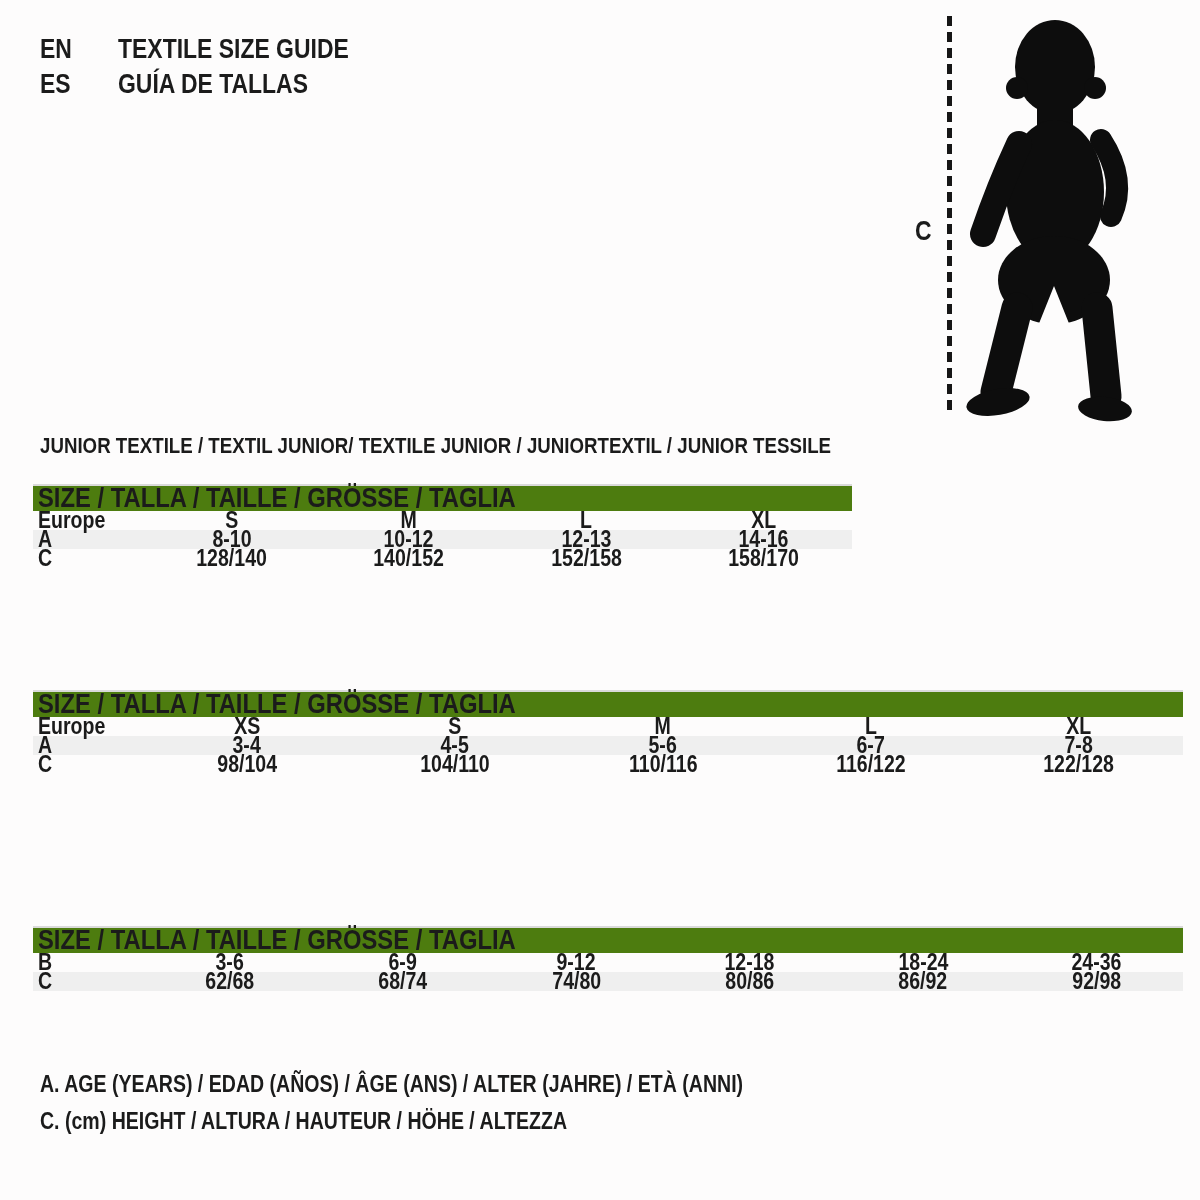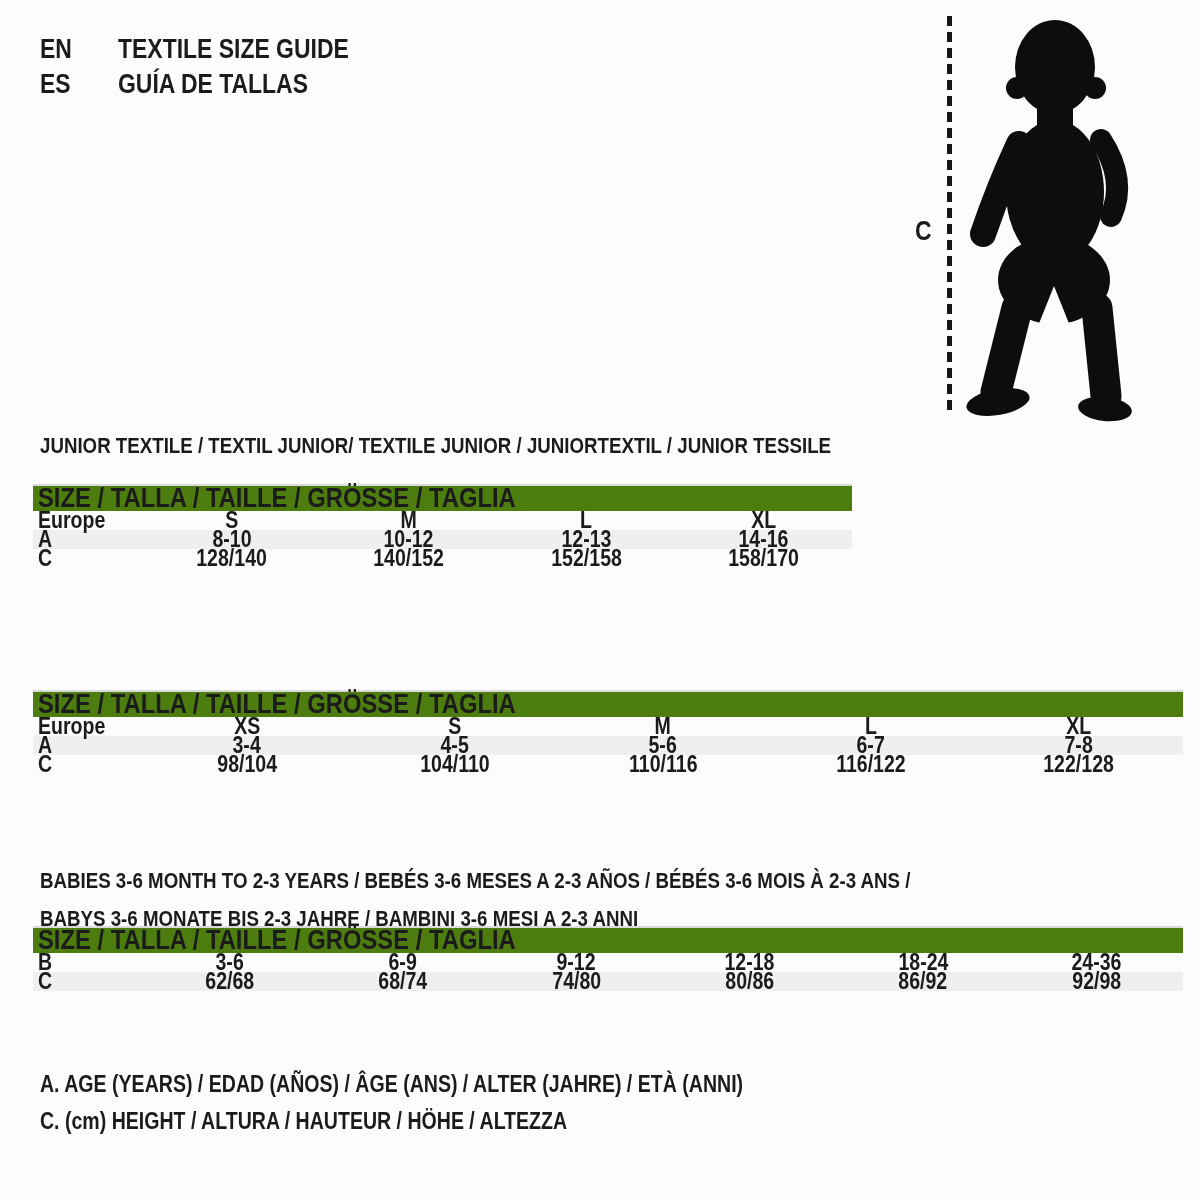--- a/index.html
+++ b/index.html
@@ -146,24 +146,20 @@
     <div class="trow">
       <div class="tlabel"><span class="cond">C</span></div>
       <div class="tcell"><span class="condc">98/104</span></div>
       <div class="tcell"><span class="condc">104/110</span></div>
       <div class="tcell"><span class="condc">110/116</span></div>
       <div class="tcell"><span class="condc">116/122</span></div>
       <div class="tcell"><span class="condc">122/128</span></div>
     </div>
   </div>
 
-  <div class="sec-title title-babies">
-    <div><span class="cond">BABIES 3-6 MONTH TO 2-3 YEARS / BEBÉS 3-6 MESES A 2-3 AÑOS / BÉBÉS 3-6 MOIS À 2-3 ANS /</span></div>
-    <div><span class="cond">BABYS 3-6 MONATE BIS 2-3 JAHRE / BAMBINI 3-6 MESI A 2-3 ANNI</span></div>
-  </div>
   <div class="table tbl-babies">
     <div class="size-bar">
       <span class="cond">SIZE / TALLA / TAILLE / GRÖSSE / TAGLIA</span>
     </div>
     <div class="trow">
       <div class="tlabel"><span class="cond">B</span></div>
       <div class="tcell"><span class="condc">3-6</span></div>
       <div class="tcell"><span class="condc">6-9</span></div>
       <div class="tcell"><span class="condc">9-12</span></div>
       <div class="tcell"><span class="condc">12-18</span></div>

